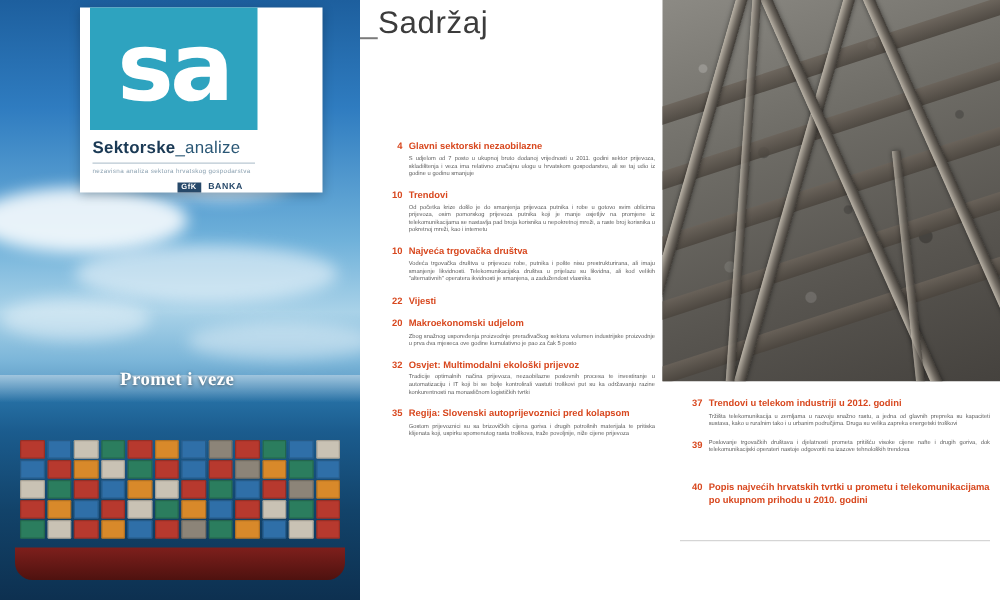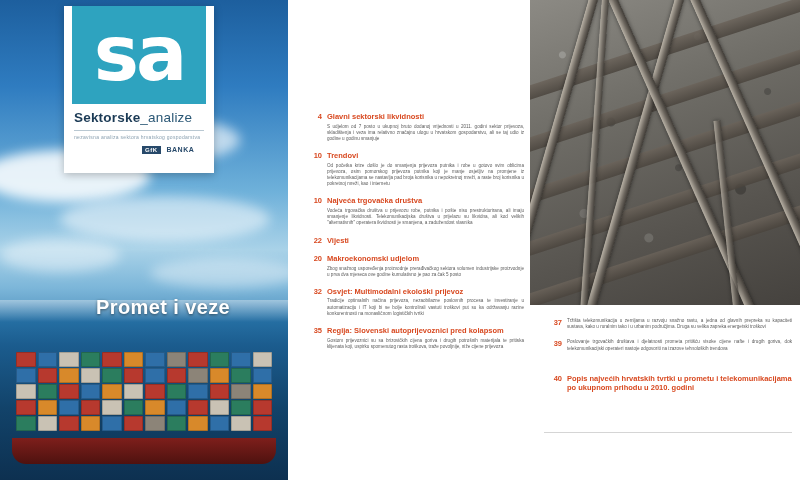--- a/index.html
+++ b/index.html
@@ -77,35 +77,37 @@
     height: 100%;
     border-radius: 1px;
     box-shadow: inset 0 0 0 1px rgba(0,0,0,.18);
   }
 
   .cover-title {
     position: absolute;
     left: 96px;
     top: 296px;
     color: #ffffff;
-    font-size: 20px;
+    font-size: 15px;
     font-weight: bold;
     letter-spacing: .4px;
     text-shadow: 0 1px 3px rgba(0,0,0,.5);
+    font-family: Liberation Serif, serif;
   }
 
   
   .logo-box {
     position: absolute;
     left: 64px;
     top: 6px;
     width: 150px;
-    height: 167px;
+    height: 148px;
     background: #ffffff;
     box-shadow: 0 2px 8px rgba(0,0,0,.25);
+    padding-left: 44px;
   }
   .logo-sa {
     position: absolute;
     left: 8px;
     top: 0px;
     width: 134px;
     height: 98px;
     background: #2ea3bf;
     color: #ffffff;
     font-size: 76px;
@@ -349,26 +351,27 @@
       <div class="logo-name"><span>Sektorske</span><span class="thin">_analize</span></div>
       <div class="logo-rule"></div>
       <div class="logo-sub">nezavisna analiza sektora hrvatskog gospodarstva</div>
       <div class="logo-brands">
         <span class="gfk">GfK</span><span>BANKA</span>
       </div>
     </div>
   </div>
 
   <div class="toc">
+    <div class="toc-title"><span class="dash">_</span><span>Sadržaj</span></div>
 
     <div class="toc-list">
       <div class="entry">
         <div class="pg">4</div>
         <div class="body">
-          <div class="head">Glavni sektorski likvidnosti</div>
+          <div class="head">Glavni sektorski nezaobilazne</div>
           <div class="desc">S udjelom od 7 posto u ukupnoj bruto dodanoj vrijednosti u 2011. godini sektor prijevoza, skladištenja i veza ima relativno značajnu ulogu u hrvatskom gospodarstvu, ali se taj udio iz godine u godinu smanjuje</div>
         </div>
       </div>
       <div class="entry">
         <div class="pg">10</div>
         <div class="body">
           <div class="head">Trendovi</div>
           <div class="desc">Od početka krize došlo je do smanjenja prijevoza putnika i robe u gotovo svim oblicima prijevoza, osim pomorskog prijevoza putnika koji je manje osjetljiv na promjene iz telekomunikacijama se nastavlja pad broja korisnika u nepokretnoj mreži, a raste broj korisnika u pokretnoj mreži, kao i internetu</div>
         </div>
       </div>
@@ -424,20 +427,21 @@
       <div class="rail" style="left:150px; top:-60px; width:9px; height:440px; transform:rotate(-24deg);"></div>
       <div class="rail" style="left:232px; top:-60px; width:9px; height:440px; transform:rotate(-24deg);"></div>
       <div class="rail" style="left:60px; top:-30px; width:7px; height:400px; transform:rotate(4deg); opacity:.85;"></div>
       <div class="rail" style="left:196px; top:120px; width:7px; height:240px; transform:rotate(-6deg); opacity:.8;"></div>
     </div>
 
     <div class="right-entries">
       <div class="entry">
         <div class="pg">37</div>
         <div class="body">
+          <div class="head">Trendovi u telekom industriji u 2012. godini</div>
           <div class="desc">Tržišta telekomunikacija u zemljama u razvoju snažno rastu, a jedna od glavnih prepreka su kapaciteti sustava, kako u ruralnim tako i u urbanim područjima. Druga su velika zapreka energetski troškovi</div>
         </div>
       </div>
       <div class="entry">
         <div class="pg">39</div>
         <div class="body">
           <div class="desc">Poslovanje trgovačkih društava i djelatnosti prometa pritišću visoke cijene nafte i drugih goriva, dok telekomunikacijski operateri nastoje odgovoriti na izazove tehnoloških trendova</div>
         </div>
       </div>
       <div class="entry nodesc" style="margin-top:22px;">

